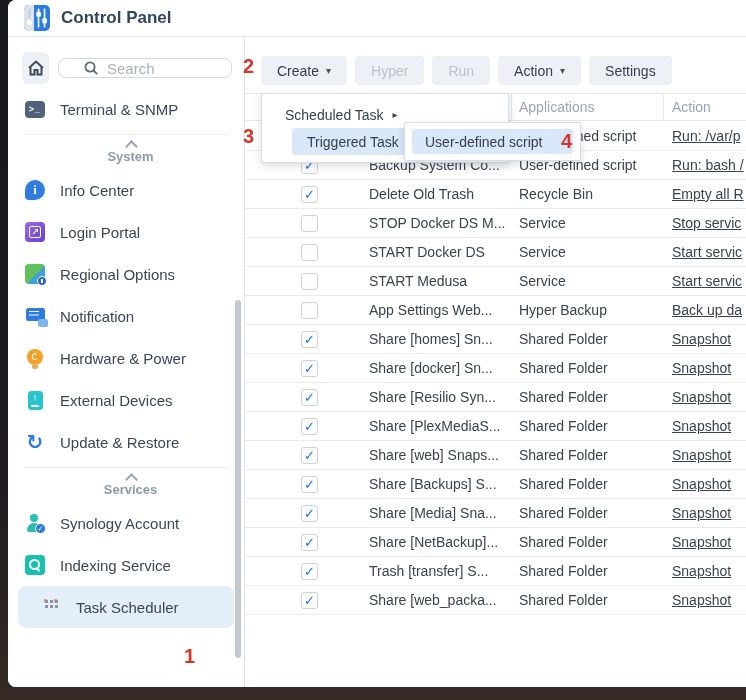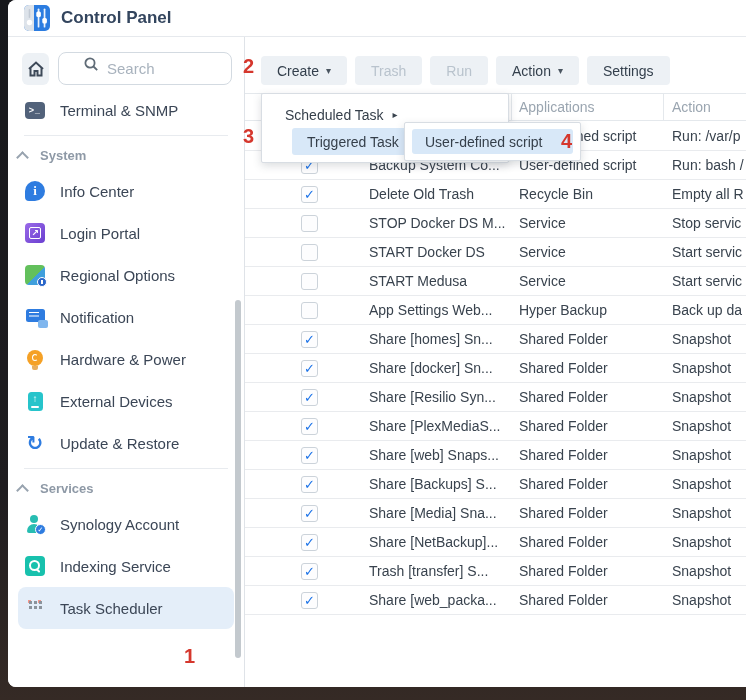--- a/index.html
+++ b/index.html
@@ -20,32 +20,32 @@
   .title { font-size:17px; font-weight:bold; color:#33455e; }
   
   .appbody { flex:1; display:flex; min-height:0; }
   .sidebar { width:237px; flex:0 0 237px; border-right:1px solid #dfe3e8;
     position:relative; padding-top:15px; overflow:hidden; background:#fff; }
   .main { flex:1; position:relative; min-width:0; background:#fff; }
   
   .side-top { display:flex; gap:9px; padding:0 12px 0 14px; align-items:center; }
   .home-btn { width:40px; height:32px; background:#edf1f5; border-radius:6px;
     display:flex; align-items:center; justify-content:center; cursor:pointer; }
-  .search-box { flex:1; height:33px; border:1px solid #d3dae1; border-radius:8px;
-    display:flex; gap:8px; padding:0 24px; background:#fff; }
+  .search-box { flex:1; height:20px; border:1px solid #d3dae1; border-radius:8px;
+    display:flex; align-items:center; gap:8px; padding:0 24px; background:#fff; }
   .search-box input { border:none; outline:none; width:100px; font-size:15px; color:#3b4656;
     font-family:inherit; }
   .search-box input::placeholder { color:#a8b2bd; }
   .nav { margin-top:4px; }
   .item { height:42px; display:flex; align-items:center; gap:14px; padding-left:16px;
     font-size:15px; color:#3b4656; cursor:pointer; }
-  .item.selected { background:#e4eef9; border-radius:8px; margin:0 10px; padding-left:6px; }
+  .item.selected { background:#e4eef9; border-radius:8px; margin:0 10px; padding-left:22px; }
   .divider { height:1px; background:#e8ebef; margin:4px 16px; }
-  .section { height:30px; display:flex; align-items:center; gap:13px; padding-left:9px;
-    color:#8e99a6; font-weight:bold; font-size:13px; cursor:pointer; margin-top:4px; }
+  .section { height:30px; display:flex; align-items:center; padding-left:9px;
+    color:#8e99a6; font-weight:bold; font-size:13px; cursor:pointer; margin-top:4px;flex-direction:column; }
   .icon { width:22px; height:22px; position:relative; flex:0 0 22px;
     display:flex; align-items:center; justify-content:center; }
   .scroll-thumb { position:absolute; right:3px; top:263px; width:6px; height:358px;
     background:#c3c9ce; border-radius:3px; }
   
   .ic-terminal { width:20px; height:17px; background:#52627a; border-radius:4px; color:#fff;
     font-size:9px; font-weight:bold; display:flex; align-items:center; justify-content:center; letter-spacing:1px;}
   .ic-info { width:20px; height:20px; background:#2e7ce0; border-radius:50% 50% 50% 4px; color:#fff;
     font-size:13px; font-weight:bold; font-family:"Liberation Serif",serif;
     display:flex; align-items:center; justify-content:center; }
@@ -114,21 +114,21 @@
   .th-app  { width:152px; border-right:1px solid #e4e8ec; display:flex; align-items:center; padding-left:7px; }
   .th-action { flex:1; display:flex; align-items:center; padding-left:8px; }
   .rows { position:absolute; top:85px; left:0; right:0; }
   .trow { height:29px; border-bottom:1px solid #e9ebee; display:flex; align-items:center;
     font-size:14px; color:#39434e; }
   .cell-check { width:124px; padding-left:56px; display:flex; align-items:center; }
   .checkbox { width:17px; height:17px; border:1px solid #ccd3da; border-radius:3px; background:#fdfdfe;
     color:#1a72e8; font-weight:bold; font-size:13px; line-height:15px; text-align:center; cursor:pointer; }
   .cell-name { width:150px; overflow:hidden; white-space:nowrap; }
   .cell-app { width:153px; overflow:hidden; white-space:nowrap; }
-  .cell-action { flex:1; overflow:hidden; white-space:nowrap; }
+  .cell-action { flex:1; overflow:hidden; white-space:nowrap;text-decoration:underline; }
   .trow.empty { border-bottom:1px solid #e9ebee; }
   .trow.empty:last-child { border-bottom:none; }
   
   .menu { position:absolute; left:16px; top:56px; width:248px; background:#fff;
     border:1px solid #d8dde3; border-radius:2px; box-shadow:0 3px 8px rgba(60,70,85,.18);
     padding:7px 0; z-index:5; }
   .menu-item { height:27px; margin:0 8px; padding:0 12px 0 15px; display:flex; align-items:center;
     gap:9px; font-size:14px; color:#353f4a; border-radius:3px; cursor:pointer; }
   .menu-item.hl { background:#d8e8f8;margin-left:30px; }
   .menu-arrow { font-size:10px; color:#39434e; }
@@ -287,21 +287,21 @@
     </div>
 
     <div class="main">
 
       <div class="toolbar">
         <div class="btn">
           <span>Create</span>
           <span class="caret">▾</span>
         </div>
         <div class="btn disabled">
-          <span>Trash</span>
+          <span>Hyper</span>
         </div>
         <div class="btn disabled">
           <span>Run</span>
         </div>
         <div class="btn">
           <span>Action</span>
           <span class="caret">▾</span>
         </div>
         <div class="btn">
           <span>Settings</span>

